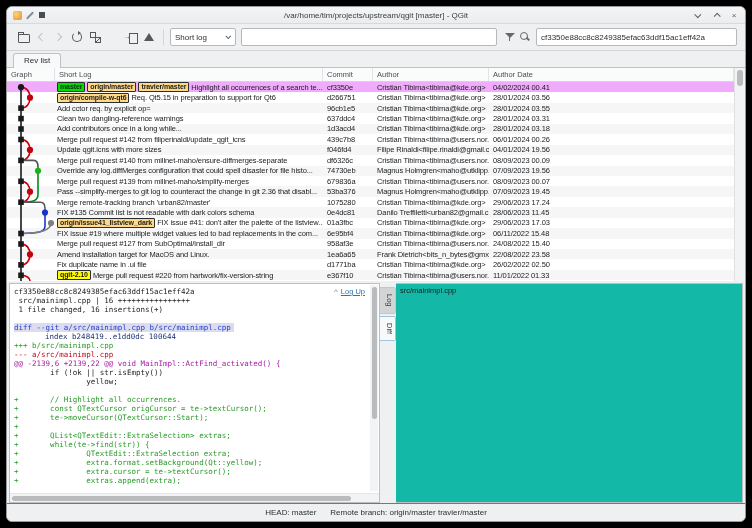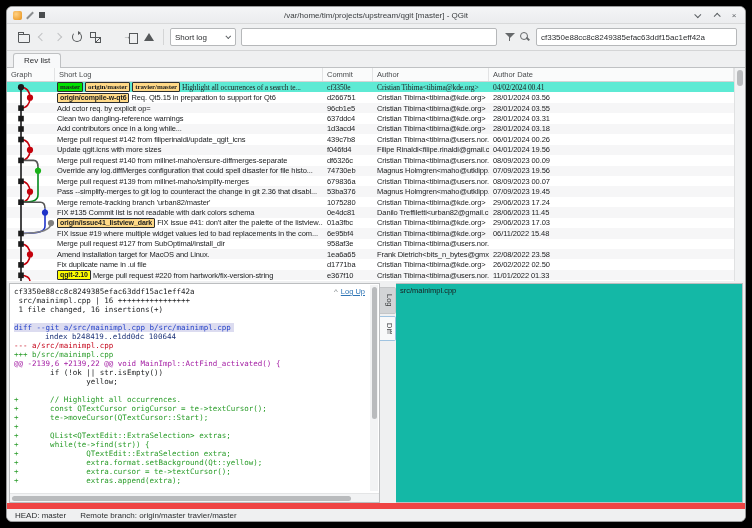--- a/index.html
+++ b/index.html
@@ -93,21 +93,21 @@
   .revlist { flex:0 0 213px; display:flex; flex-direction:column; background:#fff; position:relative; }
   .rev-header { height:14px; flex:0 0 14px; display:grid;
                 grid-template-columns:48px 268px 50px 116px 1fr 11px;
                 background:#fafbfb; border-bottom:1px solid #d4d5d6; }
   .rev-header .hc { font-size:7.5px; color:#4a4d4f; padding:2px 0 0 4px; border-right:1px solid #e2e3e4;
                 overflow:hidden; white-space:nowrap; }
   .rev-body { position:relative; flex:1; overflow:hidden; }
   .rev-row { display:grid; grid-template-columns:48px 268px 50px 116px 1fr; height:10.45px;
              align-items:center; background:#fff; }
   .rev-row.alt { background:#f6f6f7; }
-  .rev-row.selected { background:#5eead4;font-family:Liberation Serif, serif; }
+  .rev-row.selected { background:#f0abfc; }
   .rev-row .cell { font-size:7.5px; color:#1a1c1e; white-space:nowrap; overflow:hidden;
              padding-left:4px; letter-spacing:-0.1px; }
   .rev-row .cell.subject { display:flex; align-items:center; gap:2px; padding-left:2px; }
   .rtag { font-size:7px; font-weight:bold; border:1px solid #2b2d2f; padding:0 2px; line-height:8px;
           border-radius:1px; white-space:nowrap; }
   .rtag.branch { background:#00e000; }
   .rtag.ref    { background:#ffd987; }
   .rtag.tag    { background:#ffff00; }
   .graph-svg { position:absolute; left:0; top:0; }
   .rev-scroll { position:absolute; right:0; top:0; bottom:0; width:11px; background:#f2f3f4;
@@ -142,21 +142,21 @@
   .vtab { writing-mode:vertical-rl; font-size:7.5px; color:#3a3d3f; padding:6px 1px;
           border:1px solid #c4c6c8; border-left:none; background:#d2d4d6; border-radius:0 2px 2px 0;
           text-align:center; }
   .vtab.active { background:#f8f9fa; border-color:#9fc3e0; }
 
   .files-panel { flex:1; background:#14b8a6; border:1px solid #bcbec0; border-left:none; overflow:hidden; }
   .file-item { font-size:7.5px; color:#1a1c1e; padding:2px 0 0 4px; white-space:nowrap; }
 
   
   .statusbar { flex:0 0 18px; display:flex; align-items:center; gap:14px; padding:0 8px;
-               background:#eff0f1; border-top:6px solid #ef4444; font-size:8px; color:#2b2d2f; }
+               background:#eff0f1; border-top:1px solid #ef4444; font-size:8px; color:#2b2d2f;justify-content:center; }
 </style>
 </head>
 <body>
 
 <div class="stage">
   <div class="window">
 
     <div class="titlebar">
       <div class="tb-title">/var/home/tim/projects/upstream/qgit [master] - QGit</div>
       <div class="tb-left">
@@ -367,20 +367,21 @@
             <div class="cell">Cristian Tibirna&lt;tibirna@kde.org&gt;</div>
             <div class="cell">06/11/2022 15.48</div>
           </div>
           <div class="rev-row">
             <div class="cell"></div>
             <div class="cell subject">
               <span>Merge pull request #127 from SubOptimal/install_dir</span>
             </div>
             <div class="cell">958af3e</div>
             <div class="cell">Cristian Tibirna&lt;tibirna@users.nor...</div>
+            <div class="cell">24/08/2022 15.40</div>
           </div>
           <div class="rev-row alt">
             <div class="cell"></div>
             <div class="cell subject">
               <span>Amend installation target for MacOS and Linux.</span>
             </div>
             <div class="cell">1ea6a65</div>
             <div class="cell">Frank Dietrich&lt;bits_n_bytes@gmx...</div>
             <div class="cell">22/08/2022 23.58</div>
           </div>
@@ -443,22 +444,22 @@
 
     <div class="bottom">
       <div class="diff-panel">
         <div class="diff-text" id="diff-text">
             <div class="dl plain">cf3350e88cc8c8249385efac63ddf15ac1eff42a</div>
             <div class="dl plain"> src/mainimpl.cpp | 16 ++++++++++++++++</div>
             <div class="dl plain"> 1 file changed, 16 insertions(+)</div>
             <div class="dl plain"></div>
             <div><div class="dl filehdr">diff --git a/src/mainimpl.cpp b/src/mainimpl.cpp</div></div>
             <div class="dl index">index b248419..e1dd0dc 100644</div>
+            <div class="dl add">+++ b/src/mainimpl.cpp</div>
             <div class="dl del">--- a/src/mainimpl.cpp</div>
-            <div class="dl add">+++ b/src/mainimpl.cpp</div>
             <div class="dl hunk">@@ -2139,6 +2139,22 @@ void MainImpl::ActFind_activated() {</div>
             <div class="dl plain">        if (!ok || str.isEmpty())</div>
             <div class="dl plain">                yellow;</div>
             <div class="dl plain"></div>
             <div class="dl add">+       // Highlight all occurrences.</div>
             <div class="dl add">+       const QTextCursor origCursor = te-&gt;textCursor();</div>
             <div class="dl add">+       te-&gt;moveCursor(QTextCursor::Start);</div>
             <div class="dl add">+</div>
             <div class="dl add">+       QList&lt;QTextEdit::ExtraSelection&gt; extras;</div>
             <div class="dl add">+       while(te-&gt;find(str)) {</div>

